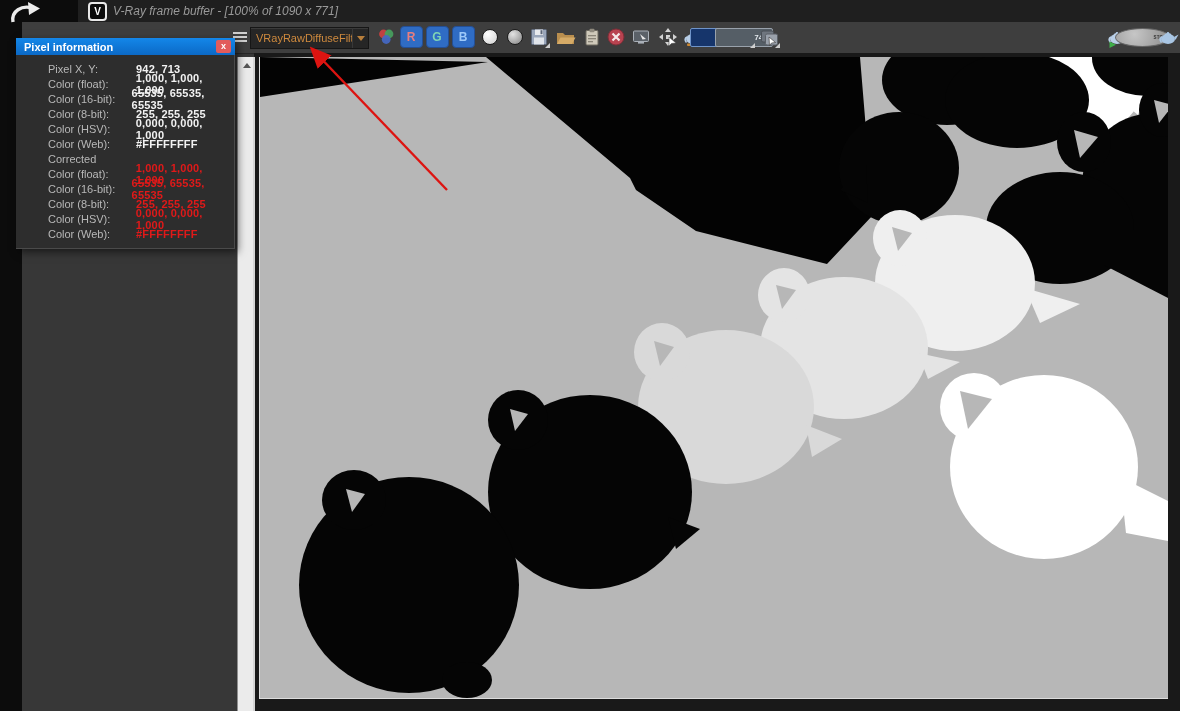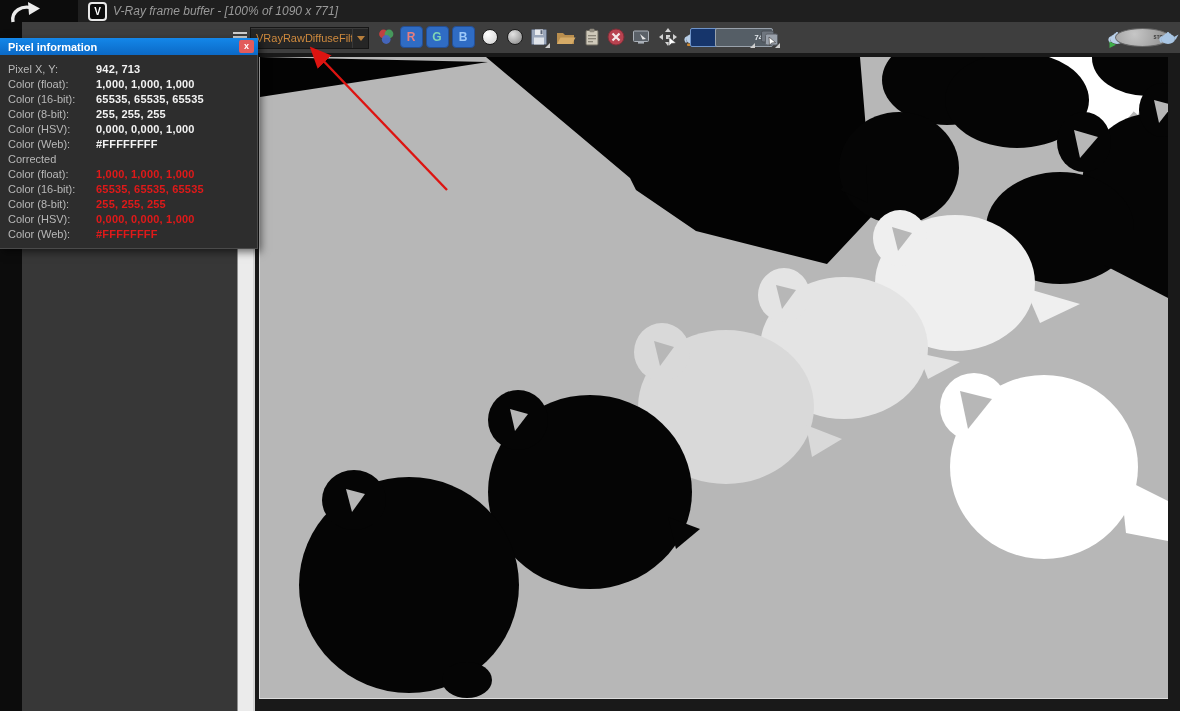--- a/index.html
+++ b/index.html
@@ -30,27 +30,27 @@
   #ddarrow i{width:0;height:0;border-left:4px solid transparent;border-right:4px solid transparent;border-top:5px solid #b87f3c;}
   
   #scrollbar{position:absolute;left:237px;top:57px;width:17px;height:654px;background:#ebebeb;
     border-left:1px solid #8f8f8f;box-shadow:inset -2px 0 0 #d5d5d5;}
   #scrollup{position:absolute;left:0;top:0;width:100%;height:16px;display:flex;align-items:center;justify-content:center;}
   #scrollup i{width:0;height:0;border-left:4px solid transparent;border-right:4px solid transparent;border-bottom:5px solid #555;}
   
   #renderwrap{position:absolute;left:254px;top:53px;width:926px;height:658px;background:#191919;}
   #rendersvg{position:absolute;left:5px;top:4px;border-left:1px solid #dcdcdc;border-bottom:1px solid #dcdcdc;}
   
-  #pixpanel{position:absolute;left:0;top:38px;width:258px;box-shadow:3px 3px 8px rgba(0,0,0,.55);}
+  #pixpanel{position:absolute;left:16px;top:38px;width:219px;box-shadow:3px 3px 8px rgba(0,0,0,.55);}
   #pixtitle{height:17px;background:linear-gradient(#1487e9,#0b69c6);display:flex;align-items:center;}
   #pixtitle span{color:#fff;font-size:11px;font-weight:600;padding-left:8px;flex:1;}
   #pixclose{width:15px;height:13px;margin-right:4px;background:#e25b5b;border-radius:2px;color:#fff;
     font-size:9px;font-weight:bold;display:flex;align-items:center;justify-content:center;line-height:1;}
   #pixbody{background:#2d2d2d;border-right:1px solid #4a4a4a;border-bottom:1px solid #4a4a4a;padding:6px 0 7px 8px;}
-  .prow{display:flex;height:15px;font-size:11px;align-items:center;}
+  .prow{display:flex;height:15px;font-size:11px;align-items:center;margin-left:24px;}
   .plabel{width:88px;color:#b8b8b8;}
   .pval{color:#f2f2f2;font-weight:bold;letter-spacing:.2px;}
   .pvalred .pval{color:#e01919;}
   #arrowoverlay{position:absolute;inset:0;pointer-events:none;}
 </style>
 </head>
 <body>
 
 <div id="stage">
 

